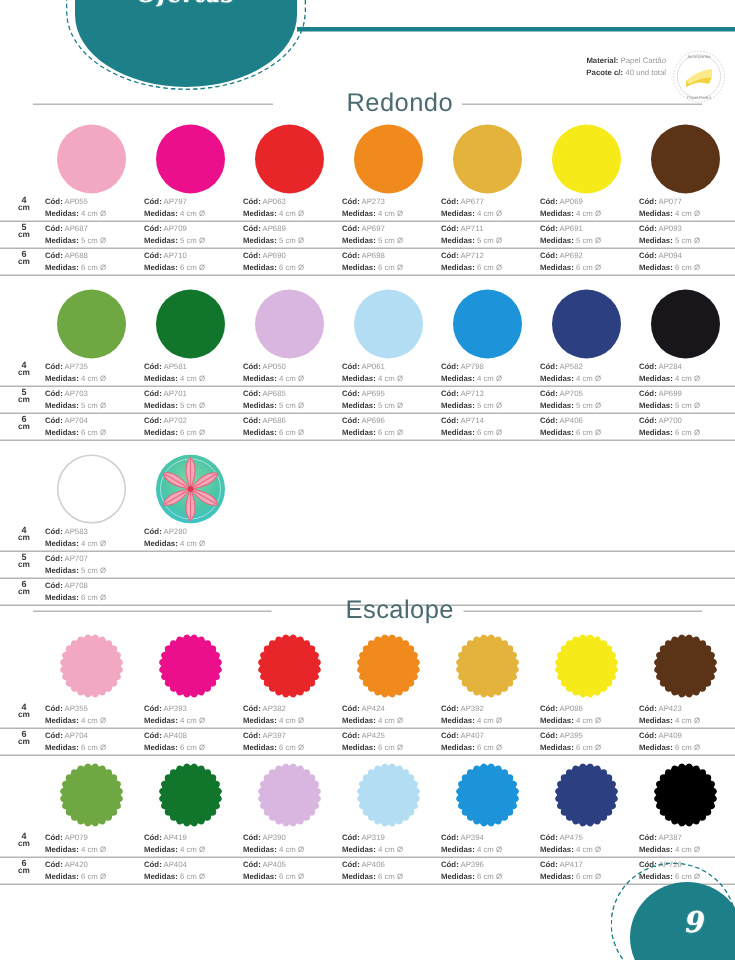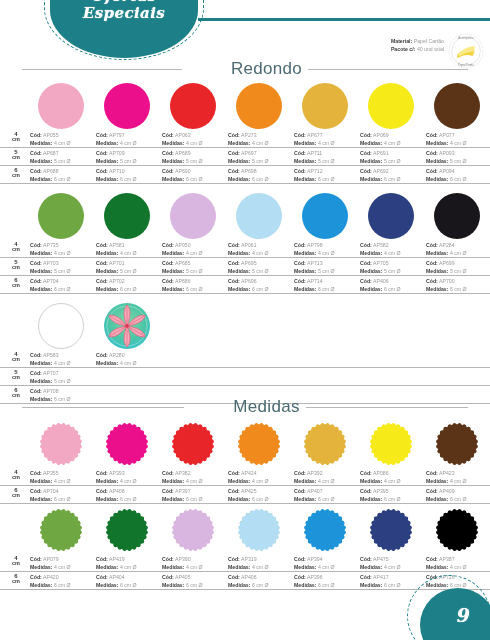--- a/index.html
+++ b/index.html
@@ -115,21 +115,20 @@
 <body>
 
 <div class="page">
 
   <div class="banner-wrap">
     <div class="top-rule"></div>
     <div class="banner-dots"></div>
     <div class="banner-shape"></div>
     <div class="banner-text">
       <span class="l1">Ofertas</span>
-      <span class="l2">Especiais</span>
     </div>
   </div>
 
   <div class="material-box">
     <div>
       <b>Material:</b>
       <span>Papel Cartão</span>
     </div>
     <div>
       <b>Pacote c/:</b>
@@ -732,21 +731,21 @@
             </div>
             <div>
               <b>Medidas:</b>
               <span>6 cm Ø</span>
             </div>
           </div>
         </div>
       </div>
       <div class="section-title" style="top:396px">
       <div class="line left"></div>
-      <div class="txt">Medidas</div>
+      <div class="txt">Escalope</div>
       <div class="line right"></div>
     </div>
       <div class="grid-block" style="top:421px">
         <div class="swatch-row">
           <div class="swatch" style="left:38px;background:none"><svg width="46" height="46" viewBox="0 0 46 46">
               <path d="M42.44,23.00 Q45.80,26.00 41.77,28.03 Q44.25,31.80 39.83,32.72 Q41.25,37.00 36.74,36.74 Q37.00,41.25 32.72,39.83 Q31.80,44.25 28.03,41.77 Q26.00,45.80 23.00,42.44 Q20.00,45.80 17.97,41.77 Q14.20,44.25 13.28,39.83 Q9.00,41.25 9.26,36.74 Q4.75,37.00 6.17,32.72 Q1.75,31.80 4.23,28.03 Q0.20,26.00 3.57,23.00 Q0.20,20.00 4.23,17.97 Q1.75,14.20 6.17,13.28 Q4.75,9.00 9.26,9.26 Q9.00,4.75 13.28,6.17 Q14.20,1.75 17.97,4.23 Q20.00,0.20 23.00,3.57 Q26.00,0.20 28.03,4.23 Q31.80,1.75 32.72,6.17 Q37.00,4.75 36.74,9.26 Q41.25,9.00 39.83,13.28 Q44.25,14.20 41.77,17.97 Q45.80,20.00 42.44,23.00 Z" fill="#f2a7c3"></path>
             </svg></div>
           <div class="swatch" style="left:104px;background:none"><svg width="46" height="46" viewBox="0 0 46 46">
               <path d="M42.44,23.00 Q45.80,26.00 41.77,28.03 Q44.25,31.80 39.83,32.72 Q41.25,37.00 36.74,36.74 Q37.00,41.25 32.72,39.83 Q31.80,44.25 28.03,41.77 Q26.00,45.80 23.00,42.44 Q20.00,45.80 17.97,41.77 Q14.20,44.25 13.28,39.83 Q9.00,41.25 9.26,36.74 Q4.75,37.00 6.17,32.72 Q1.75,31.80 4.23,28.03 Q0.20,26.00 3.57,23.00 Q0.20,20.00 4.23,17.97 Q1.75,14.20 6.17,13.28 Q4.75,9.00 9.26,9.26 Q9.00,4.75 13.28,6.17 Q14.20,1.75 17.97,4.23 Q20.00,0.20 23.00,3.57 Q26.00,0.20 28.03,4.23 Q31.80,1.75 32.72,6.17 Q37.00,4.75 36.74,9.26 Q41.25,9.00 39.83,13.28 Q44.25,14.20 41.77,17.97 Q45.80,20.00 42.44,23.00 Z" fill="#ec0f8c"></path>
             </svg></div>

